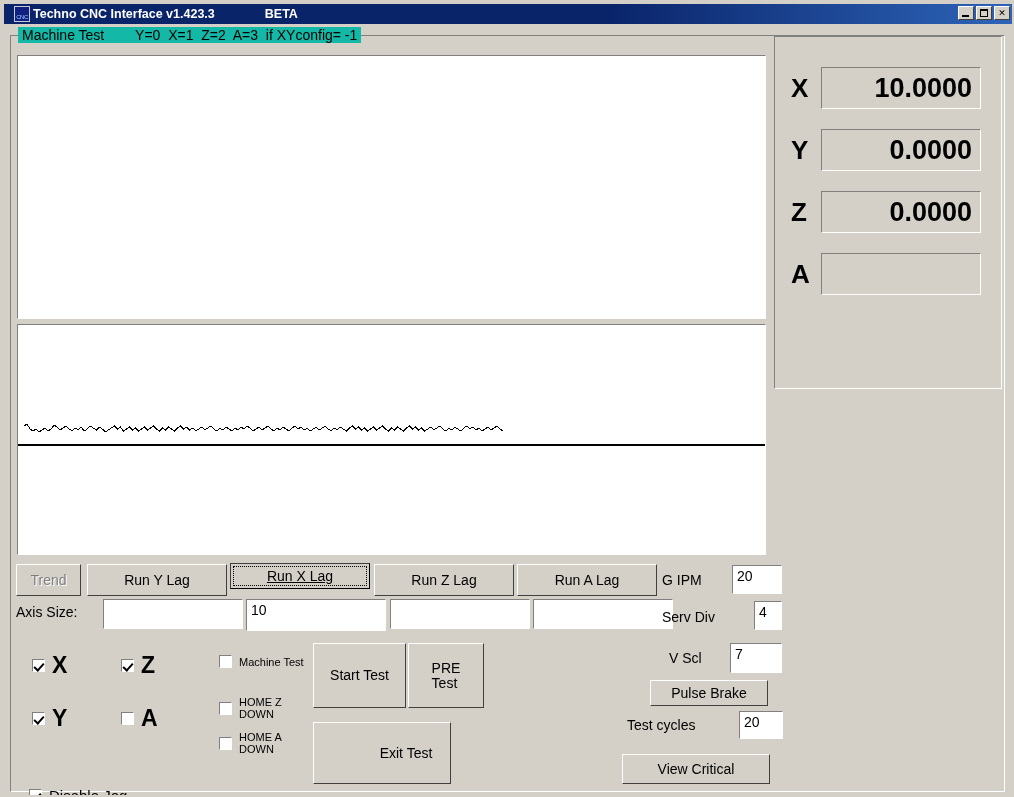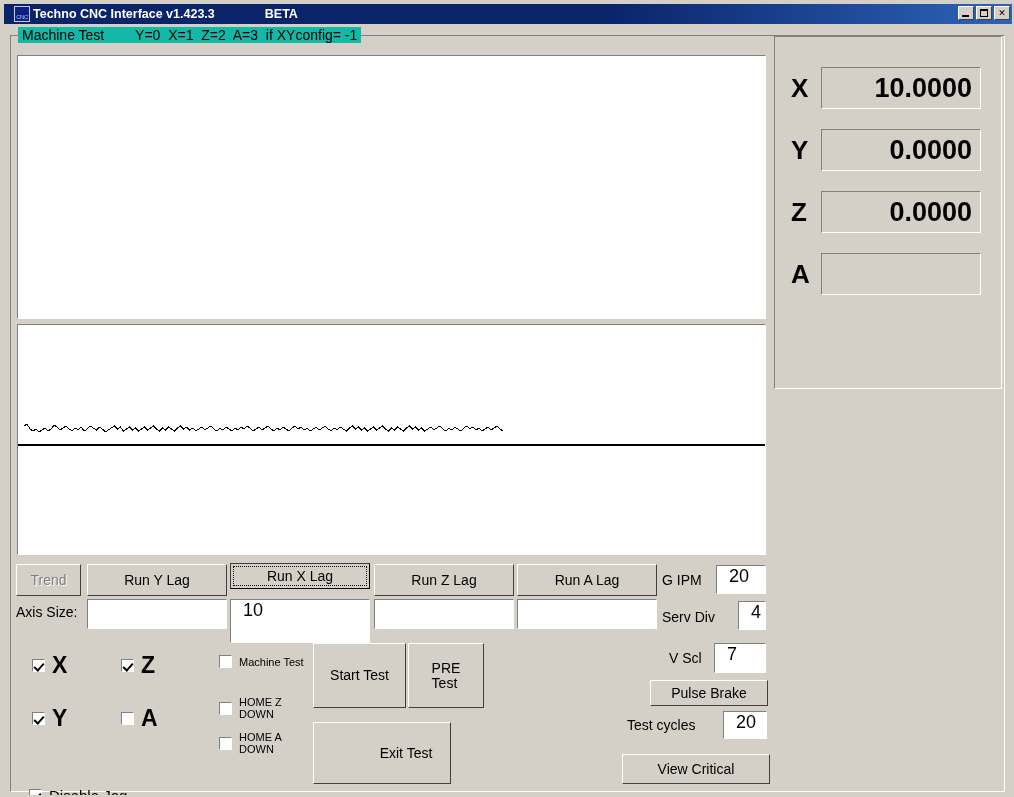--- a/index.html
+++ b/index.html
@@ -197,27 +197,28 @@
     font-size: 30px;
     font-weight: bold;
   }
   
   .tinput {
     position: absolute;
     background: #ffffff;
     border: 1px solid;
     border-color: #808080 #ffffff #ffffff #808080;
     box-sizing: border-box;
-    font-size: 18px;
-    font-family: "Liberation Sans", sans-serif;
-    color: #000;
-    padding: 1px 12px;
+    font-size: 14px;
+    font-family: "Liberation Sans", sans-serif;
+    color: #000;
+    padding: 1px 4px;
     line-height: 18px;
     overflow: hidden;
     white-space: nowrap;
+    margin-left: 16px;
   }
   
   .lbl {
     position: absolute;
     font-size: 14px;
     color: #000;
     font-family: "Liberation Sans", sans-serif;
     white-space: pre;
   }
   
@@ -304,27 +305,27 @@
       <div class="dro-value">0.0000</div>
     </div>
     <div class="dro-row" style="top:216px;">
       <div class="dro-label">A</div>
       <div class="dro-value"></div>
     </div>
   </div>
 
   <div class="btn disabled" style="left:14px;top:562px;width:65px;height:32px;">Trend</div>
   <div class="btn" style="left:85px;top:562px;width:140px;height:32px;">Run Y Lag</div>
-  <div class="btn focused" style="left:228px;top:561px;width:140px;height:26px;">Run X Lag</div>
+  <div class="btn focused" style="left:228px;top:561px;width:140px;height:26px;text-decoration:underline;">Run X Lag</div>
   <div class="btn" style="left:372px;top:562px;width:140px;height:32px;">Run Z Lag</div>
   <div class="btn" style="left:515px;top:562px;width:140px;height:32px;">Run A Lag</div>
 
   <div class="lbl" style="left:14px;top:602px;">Axis Size:</div>
   <div class="tinput" style="left:85px;top:597px;width:140px;height:30px;"></div>
-  <div class="tinput" style="left:228px;top:597px;width:140px;height:44px;">10</div>
+  <div class="tinput" style="left:228px;top:597px;width:140px;height:32px;">10</div>
   <div class="tinput" style="left:372px;top:597px;width:140px;height:30px;"></div>
   <div class="tinput" style="left:515px;top:597px;width:140px;height:30px;"></div>
 
   <div class="lbl" style="left:660px;top:570px;">G IPM</div>
   <div class="tinput" style="left:714px;top:563px;width:50px;height:29px;">20</div>
 
   <div class="lbl" style="left:660px;top:607px;">Serv Div</div>
   <div class="tinput" style="left:736px;top:599px;width:28px;height:29px;">4</div>
 
   <div class="lbl" style="left:667px;top:648px;">V Scl</div>

